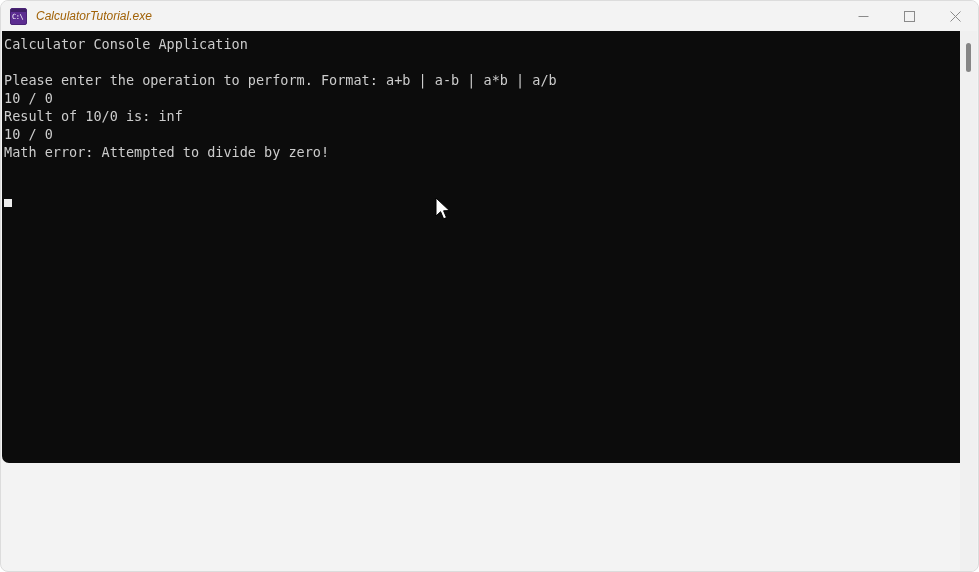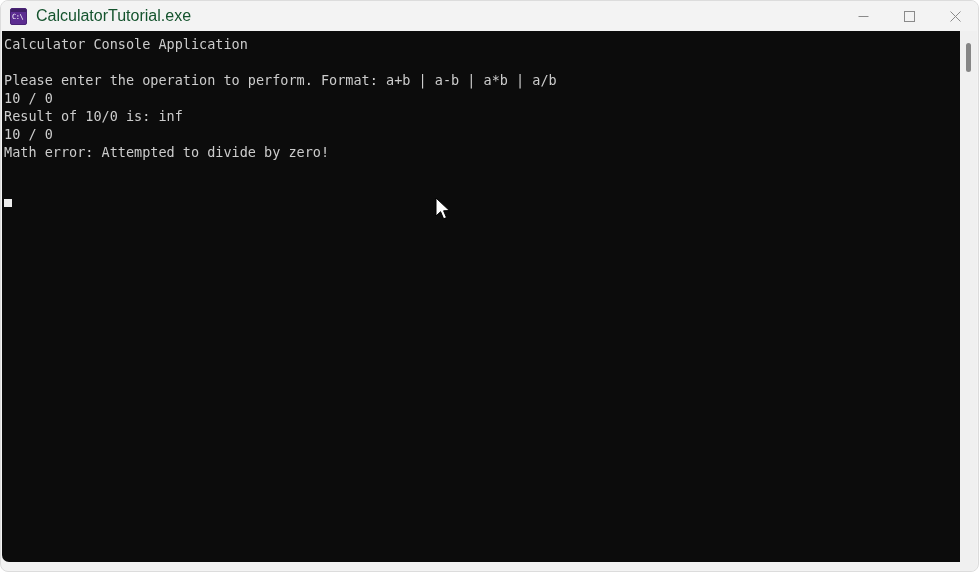--- a/index.html
+++ b/index.html
@@ -64,24 +64,25 @@
     left: 1px;
     top: 3px;
     font-family: "DejaVu Sans Mono", monospace;
     font-size: 7px;
     line-height: 10px;
     color: #ffffff;
     letter-spacing: -0.5px;
   }
   #title-text {
     font-family: "Liberation Sans", sans-serif;
-    font-size: 16px;
-    color: #14532d;
+    font-size: 12px;
+    color: #a16207;
     white-space: nowrap;
     user-select: none;
+    font-style: italic;
   }
 
   
   #window-controls {
     position: absolute;
     right: 0;
     top: 0;
     height: 30px;
     display: flex;
   }
@@ -94,21 +95,21 @@
     background: transparent;
   }
   .wc-btn svg { display: block; }
 
   
   #console {
     position: absolute;
     left: 1px;
     top: 30px;
     width: 960px;
-    height: 531px;
+    height: 432px;
     background: #0c0c0c;
     overflow: hidden;
     border-bottom-left-radius: 7px;
   }
   #console-text {
     position: absolute;
     left: 2px;
     top: 4px;
     font-family: "DejaVu Sans Mono", monospace;
     font-size: 13.5px;

